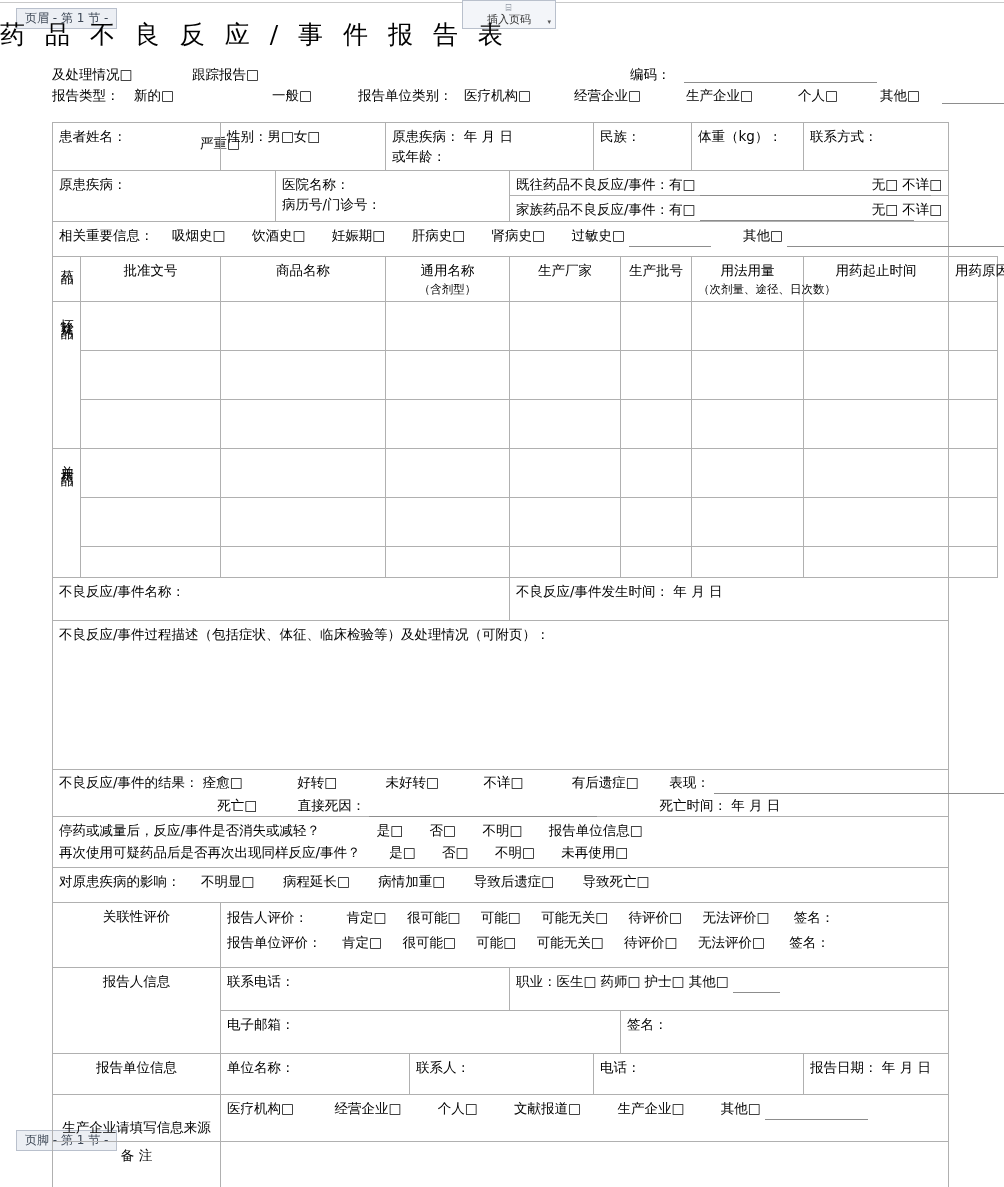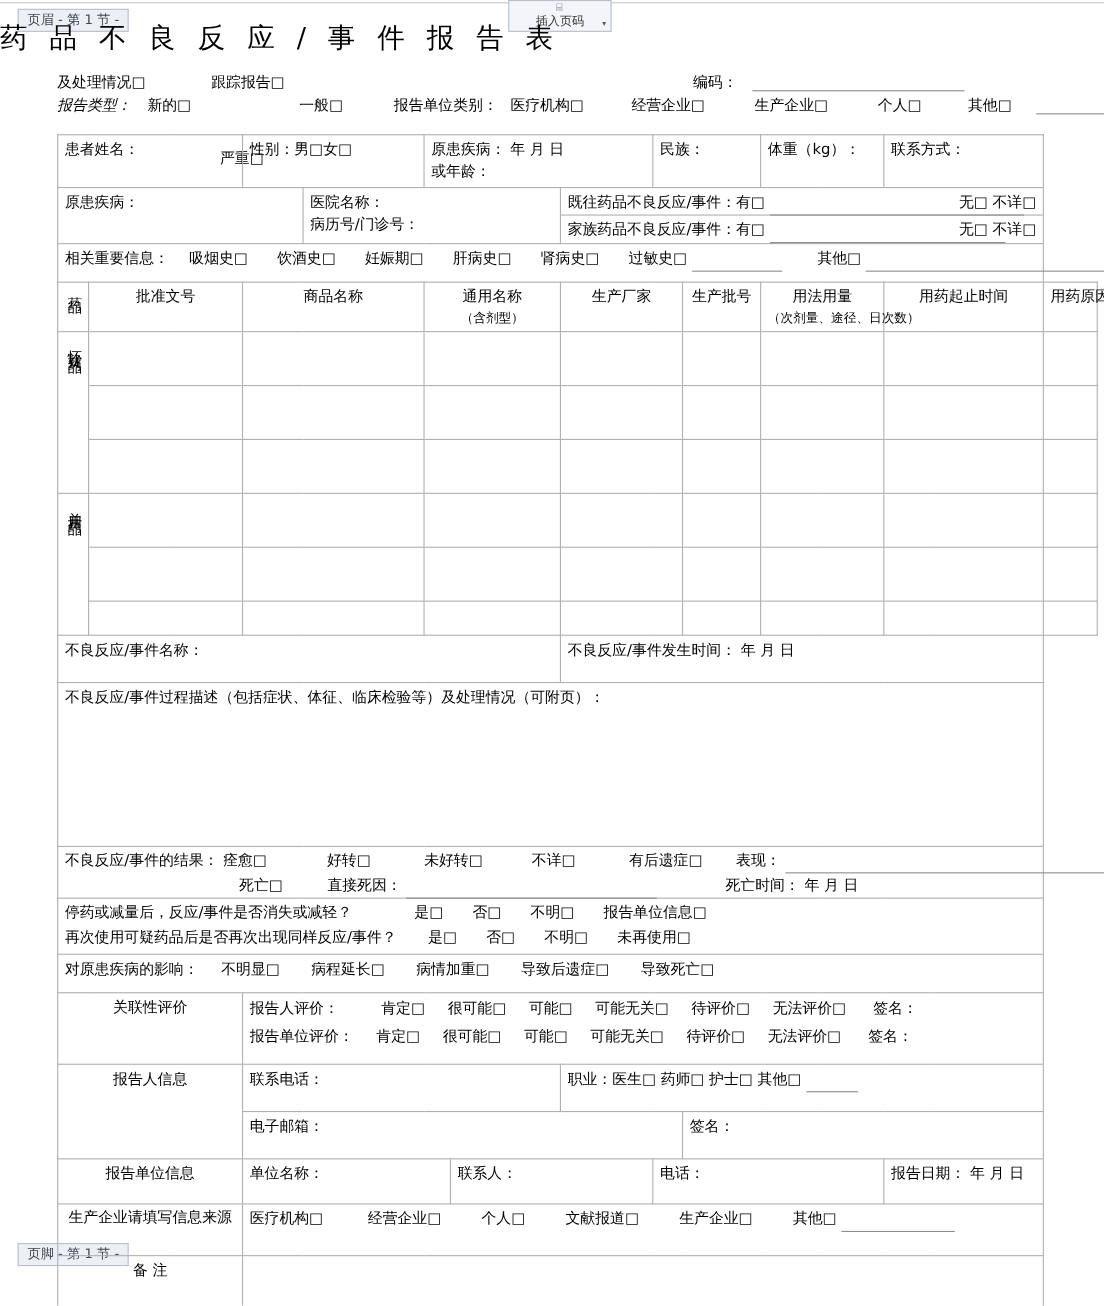--- a/index.html
+++ b/index.html
@@ -119,21 +119,21 @@
   .small { font-size: 11.5px; }
   .vert {
     writing-mode: vertical-rl;
     text-orientation: upright;
     letter-spacing: 3px;
     line-height: 1.1;
     margin: 0 auto;
     font-size: 13px;
   }
   .u-fill { display: inline-block; border-bottom: 1px solid #8d8d8d; }
-  .wrap { white-space: normal; }
+  .wrap { white-space: normal; margin-top: 20px; }
   .blank { height: 40px; }
 </style>
 </head>
 <body>
 
 <div class="page">
 
   <div class="top-rule"></div>
 
   <div class="sect-marker sect-header">页眉 - 第 1 节 -</div>
@@ -148,21 +148,21 @@
   <div class="doc-title">药 品 不 良 反 应 / 事 件 报 告 表</div>
 
   <div class="topblock">
     <div class="trow">
       <span style="left:0px;">及处理情况□</span>
       <span style="left:140px;">跟踪报告□</span>
       <span style="left:578px;">编码：</span>
       <span style="left:632px;" class="u-fill">&nbsp;&nbsp;&nbsp;&nbsp;&nbsp;&nbsp;&nbsp;&nbsp;&nbsp;&nbsp;&nbsp;&nbsp;&nbsp;&nbsp;&nbsp;&nbsp;&nbsp;&nbsp;&nbsp;&nbsp;&nbsp;&nbsp;&nbsp;&nbsp;&nbsp;&nbsp;&nbsp;&nbsp;&nbsp;&nbsp;&nbsp;&nbsp;&nbsp;&nbsp;&nbsp;&nbsp;&nbsp;&nbsp;&nbsp;&nbsp;&nbsp;&nbsp;&nbsp;&nbsp;&nbsp;</span>
     </div>
     <div class="trow">
-      <span style="left:0px;font-style:italic;">报告类型：</span>
+      <span style="left:0px;">报告类型：</span>
       <span style="left:82px;">新的□</span>
       <span style="left:148px;margin-top:48px;">严重□</span>
       <span style="left:220px;">一般□</span>
       <span style="left:306px;">报告单位类别：</span>
       <span style="left:412px;">医疗机构□</span>
       <span style="left:522px;">经营企业□</span>
       <span style="left:634px;">生产企业□</span>
       <span style="left:746px;">个人□</span>
       <span style="left:828px;">其他□</span>
       <span style="left:890px;" class="u-fill">&nbsp;&nbsp;&nbsp;&nbsp;&nbsp;&nbsp;&nbsp;&nbsp;&nbsp;&nbsp;&nbsp;&nbsp;&nbsp;&nbsp;&nbsp;&nbsp;&nbsp;</span>

